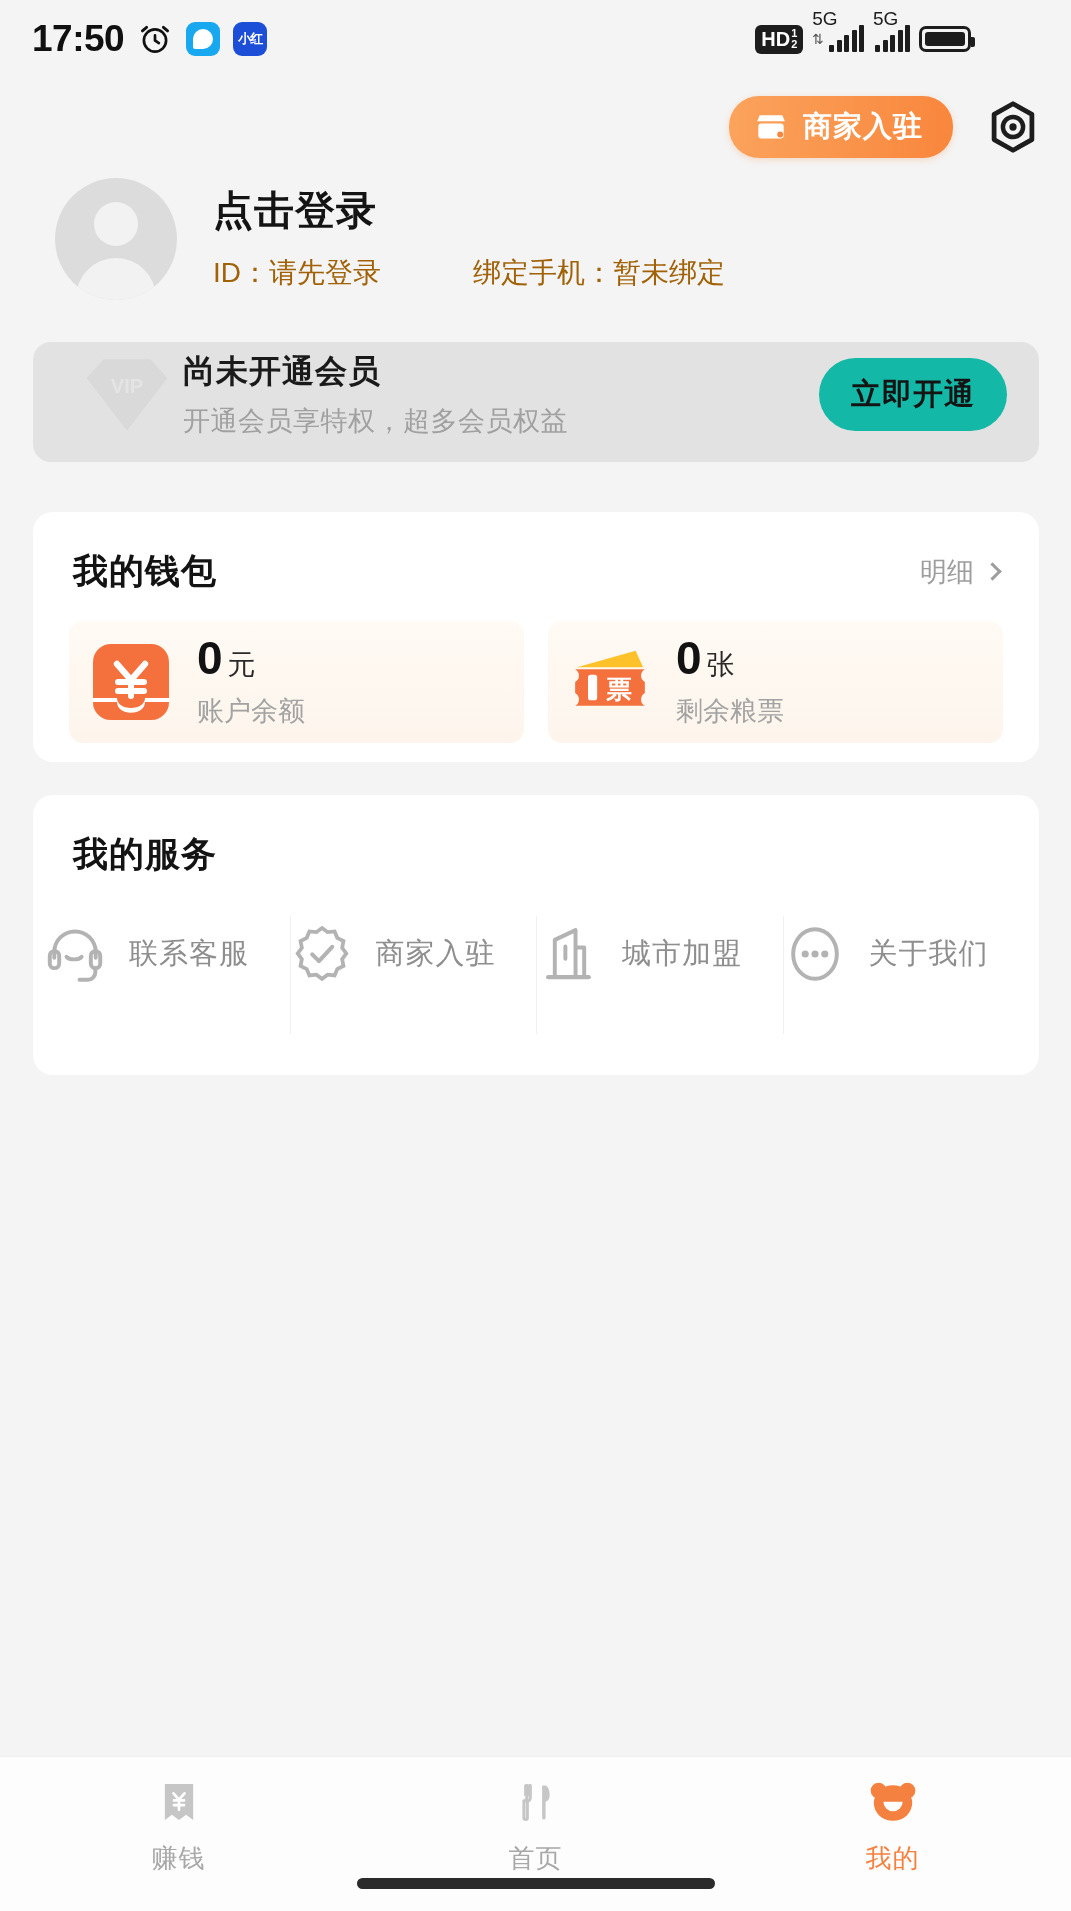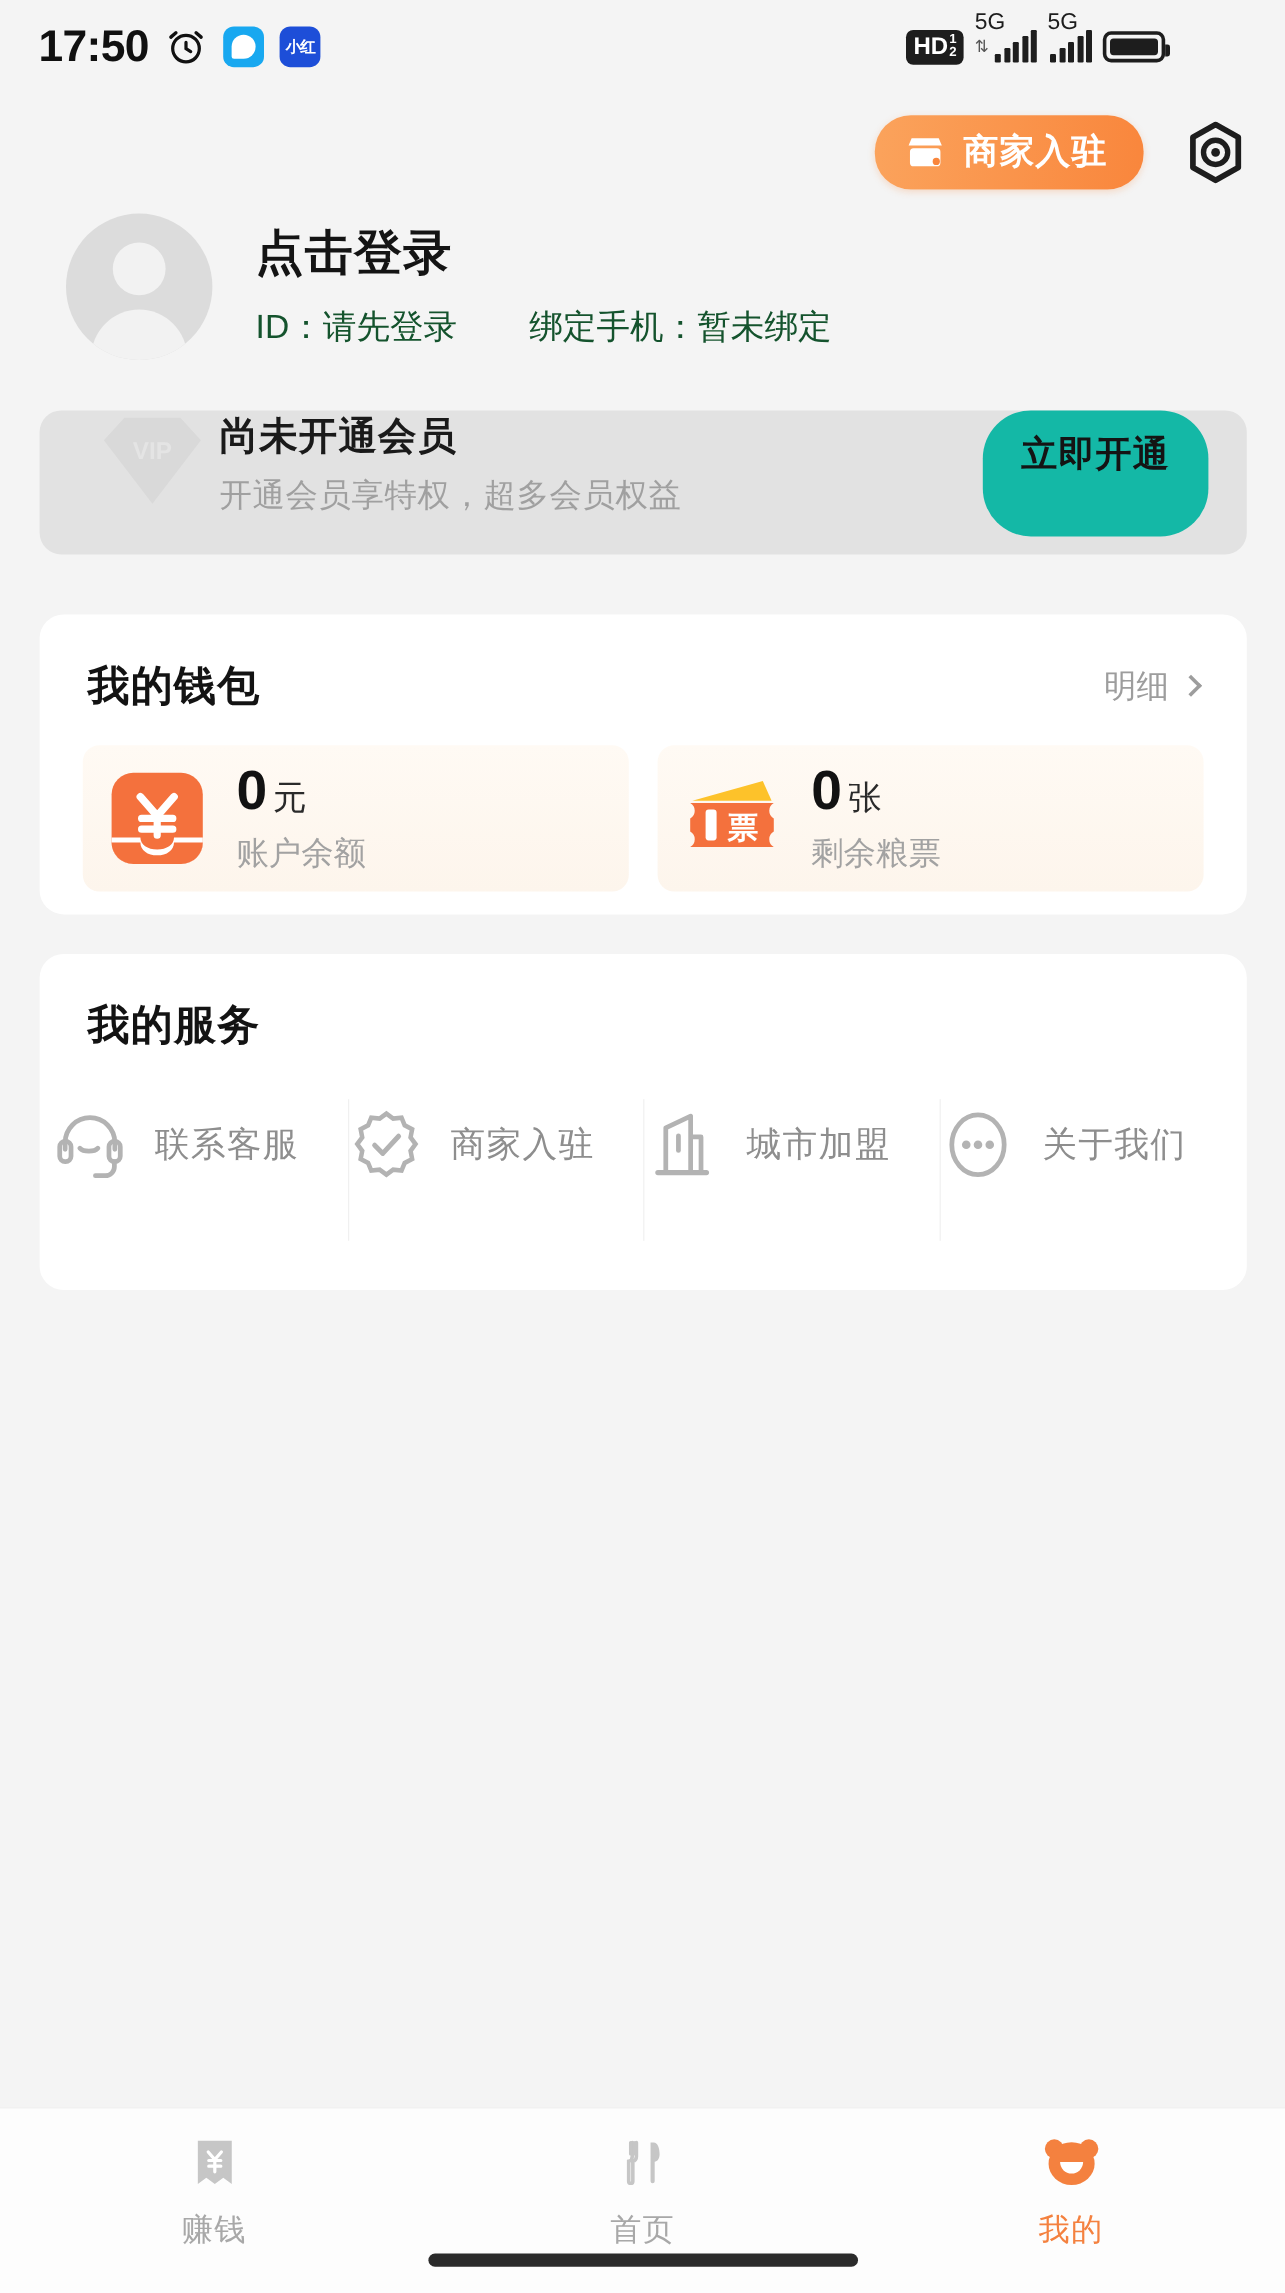--- a/index.html
+++ b/index.html
@@ -64,27 +64,27 @@
   
   .profile { position:absolute; top:178px; left:55px; display:flex; align-items:center; gap:36px; }
   .avatar { width:122px; height:122px; border-radius:50%; background:#dcdcdc;
             position:relative; overflow:hidden; flex:none; }
   .avatar .head { position:absolute; left:50%; top:24px; transform:translateX(-50%);
                   width:44px; height:44px; border-radius:50%; background:#f2f2f2; }
   .avatar .body { position:absolute; left:50%; bottom:-14px; transform:translateX(-50%);
                   width:80px; height:56px; border-radius:40px 40px 0 0; background:#f2f2f2; }
   .profile-text { padding-bottom:4px; }
   .login-name { font-size:40px; font-weight:700; color:#141414; letter-spacing:1px; }
-  .profile-sub { margin-top:16px; display:flex; gap:60px;
-                 font-size:28px; color:#14532d; }
+  .profile-sub { margin-top:16px; display:flex; gap:92px;
+                 font-size:28px; color:#a16207; }
 
   
   .vip-card { position:absolute; top:342px; left:33px; width:1006px; height:120px;
               background:#e2e2e2; border-radius:18px;
-              display:flex; padding:0 32px 15px 46px; }
+              display:flex; align-items:center; padding:0 32px 15px 46px; }
   .vip-badge { width:96px; height:84px; flex:none; margin-right:8px; opacity:.55; }
   .vip-texts { flex:1; }
   .vip-title { font-size:32px; font-weight:700; color:#1a1a1a; letter-spacing:1px; }
   .vip-desc { margin-top:9px; font-size:27px; color:#a0a0a0; letter-spacing:.5px; }
   .vip-btn { background:#14b8a6; border-radius:40px; padding:16px 32px;
              font-size:30px; font-weight:700; color:#141414; letter-spacing:1px; flex:none; }
 
   
   .card { position:absolute; left:33px; width:1006px; background:#fff;
           border-radius:20px; }

